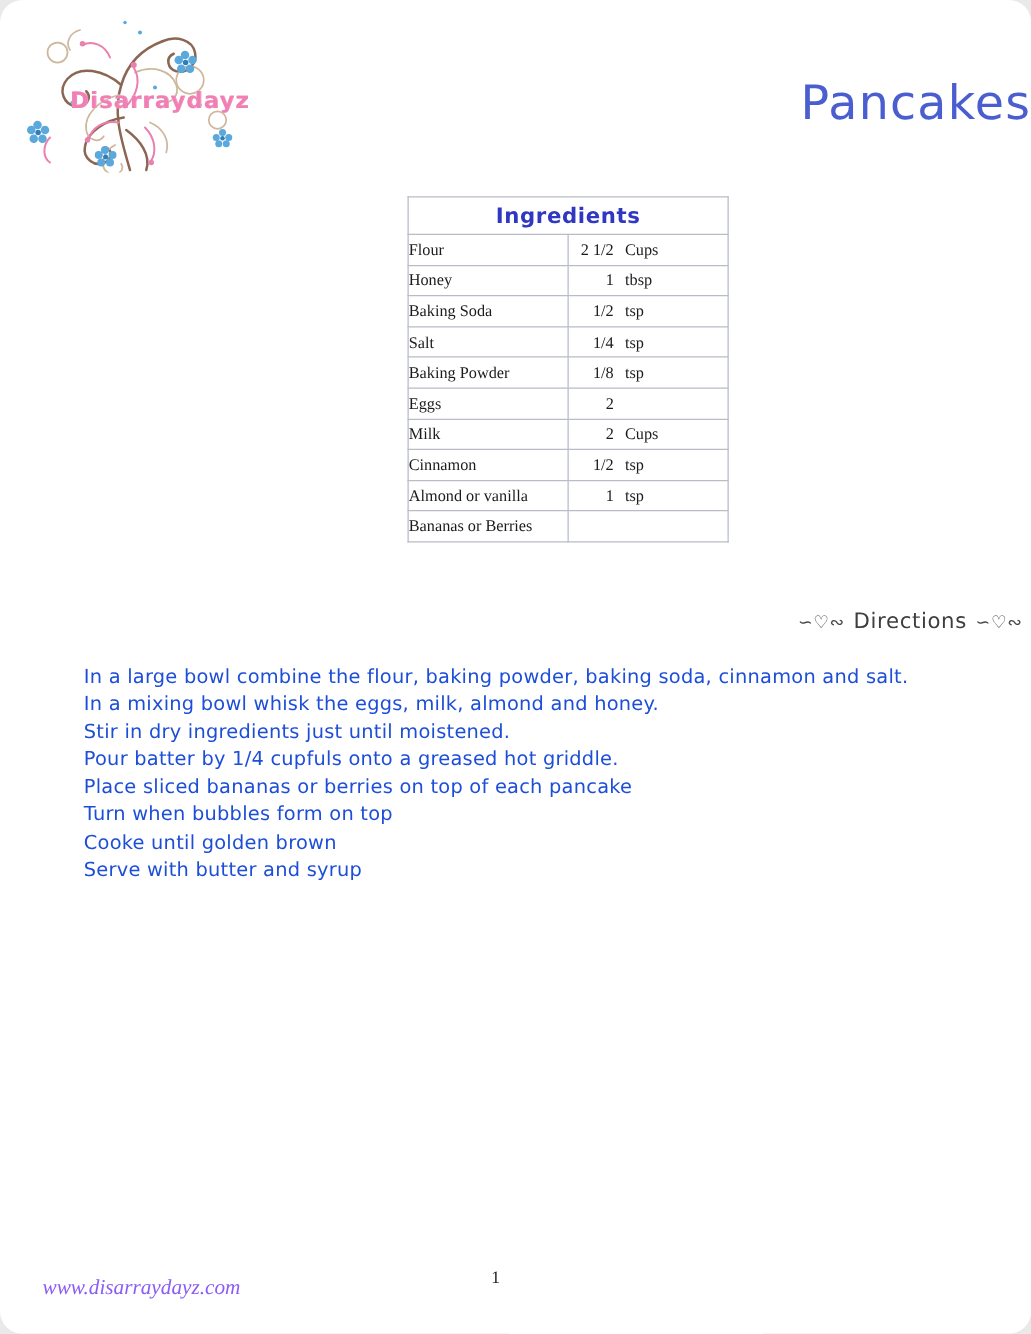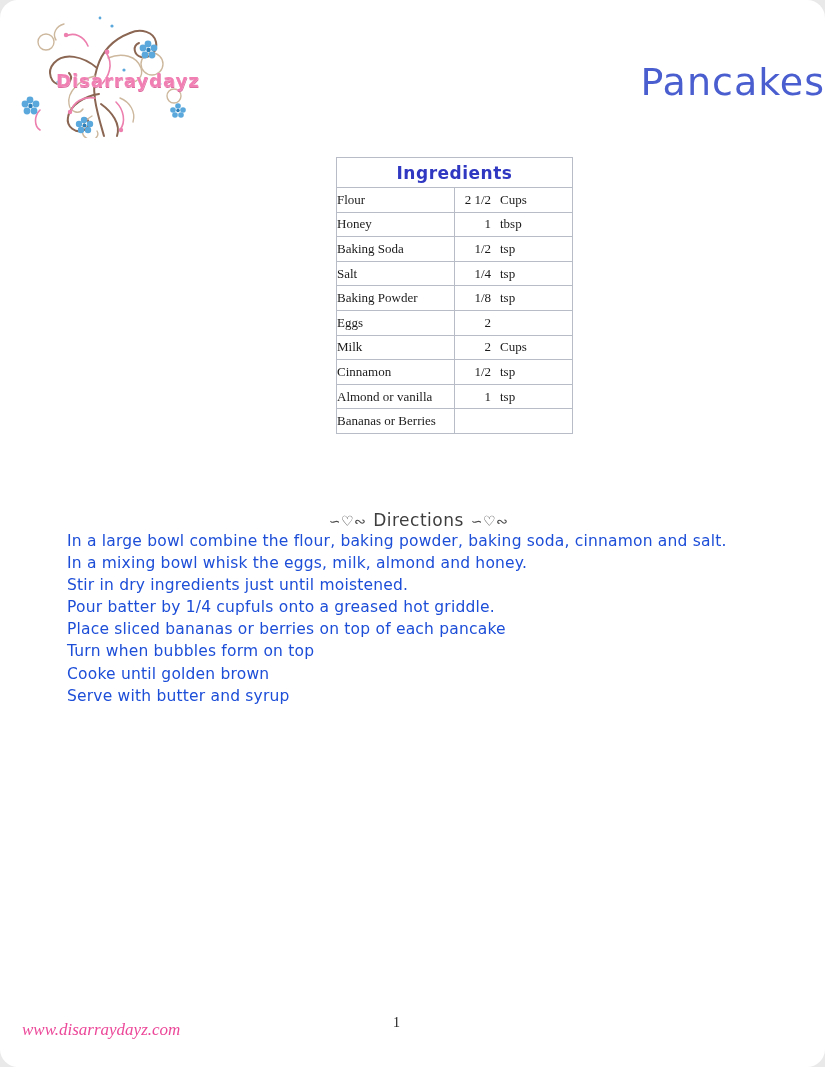--- a/index.html
+++ b/index.html
@@ -31,21 +31,21 @@
     position: absolute; top: 60px; left: 0; width: 100%;
     box-sizing: border-box; padding-left: 84px;
     text-align: right;
     font-family: "DejaVu Sans", sans-serif;
     font-size: 38px; font-weight: normal; letter-spacing: 1px;
     color: #4a5ed0;
   }
 
   
   table.ingredients {
-    position: absolute; left: 336px; top: 157px; width: 237px;
+    position: absolute; left: 326px; top: 157px; width: 257px;
     border-collapse: collapse; table-layout: fixed;
   }
   table.ingredients th {
     height: 27px;
     border: 1px solid #b7bcc6;
     font-family: "DejaVu Sans", sans-serif;
     font-size: 17px; font-weight: bold; letter-spacing: 0.5px;
     color: #3038c2; text-align: center; vertical-align: middle;
   }
   table.ingredients td {
@@ -56,39 +56,39 @@
     padding: 0;
     overflow: hidden; white-space: nowrap;
   }
   td.item { width: 128px; padding-left: 6px; }
   td.qty  { width: 99px; padding-left: 5px; }
   td.qty .num  { display: inline-block; width: 36px; text-align: right; }
   td.qty .unit { display: inline-block; margin-left: 9px; }
 
   
   .directions-heading {
-    position: absolute; top: 510px; left: 0; width: 100%;
+    position: absolute; top: 487px; left: 0; width: 100%;
     box-sizing: border-box; padding-left: 12px;
-    text-align: center;
+    text-align: right;
     font-family: "DejaVu Sans", sans-serif;
     font-size: 17px; color: #3e3e3e; letter-spacing: 0.5px;
   }
   .directions-heading .flourish { font-size: 14px; color: #4a4a4a; margin: 0 7px; }
   .direction-steps {
     position: absolute; left: 67px; top: 530px; width: 700px;
     font-family: "DejaVu Sans", sans-serif;
     font-size: 15.5px; line-height: 22.1px; color: #1d4ed8;
     letter-spacing: 0.2px;
   }
 
   
   .footer-website {
-    position: absolute; left: 22px; top: 1020px;
+    position: absolute; left: 34px; top: 1020px;
     font-family: "Liberation Serif", serif;
-    font-style: italic; font-size: 17px; color: #ec4899;
+    font-style: italic; font-size: 17px; color: #8b5cf6;
     text-decoration: none;
   }
   .footer-pagenum {
     position: absolute; left: 393px; top: 1015px;
     font-family: "Liberation Serif", serif;
     font-size: 14px; color: #222222;
   }
 </style>
 </head>
 <body>

